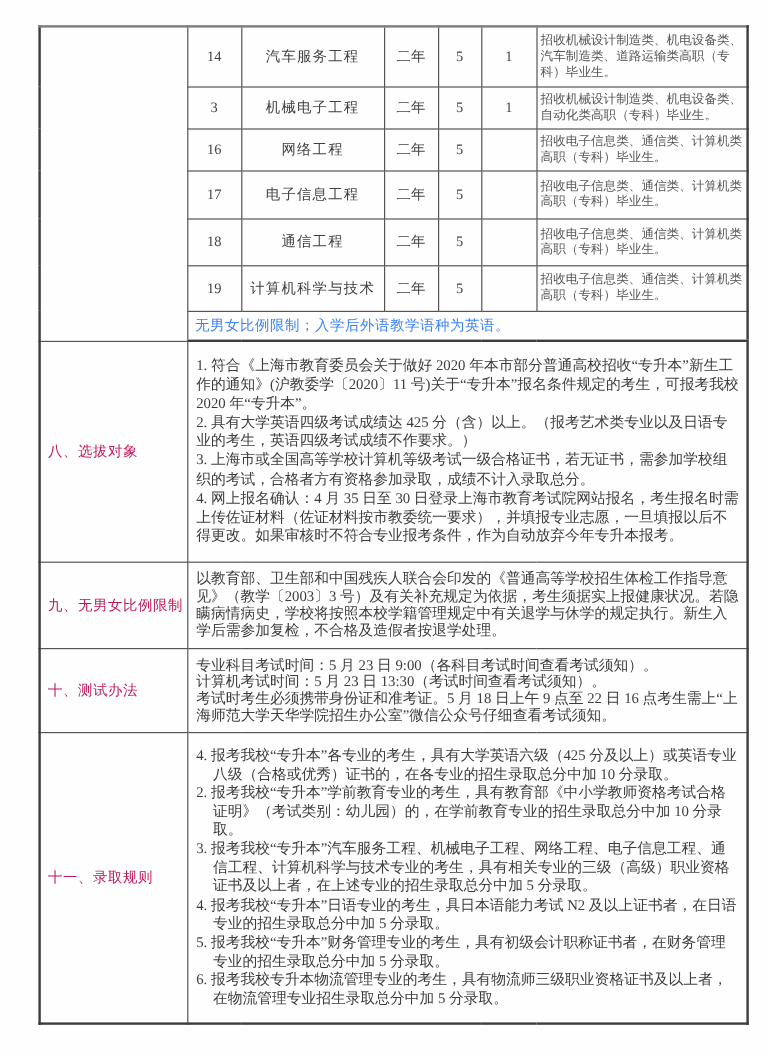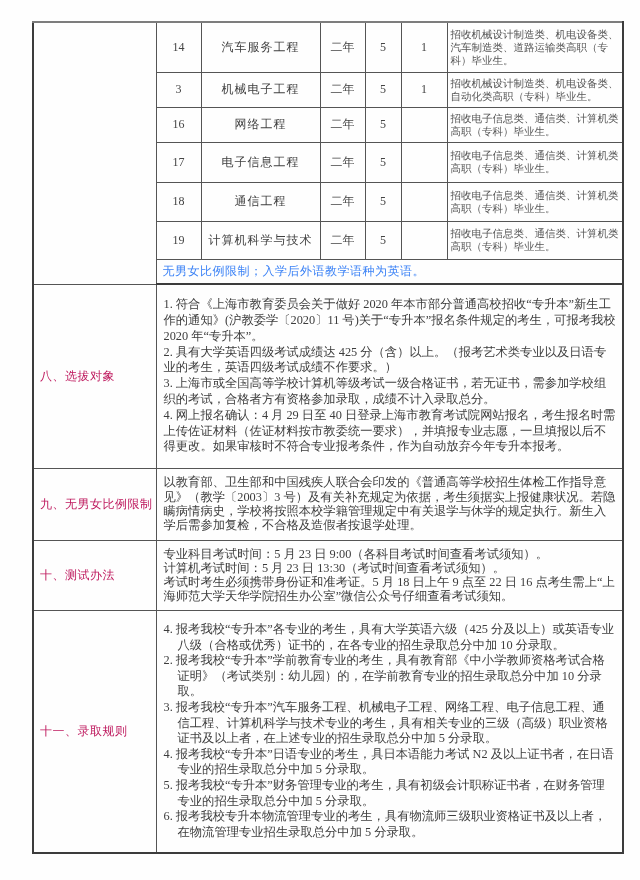--- a/index.html
+++ b/index.html
@@ -104,21 +104,21 @@
     <tr class="note-row" style="height:25px">
       <td colspan="6">无男女比例限制；入学后外语教学语种为英语。</td>
     </tr>
 
     <tr style="height:184px">
       <td class="sec-label">八、选拔对象</td>
       <td class="sec-body s8" colspan="6">
         <p>1. 符合《上海市教育委员会关于做好 2020 年本市部分普通高校招收“专升本”新生工作的通知》(沪教委学〔2020〕11 号)关于“专升本”报名条件规定的考生，可报考我校 2020 年“专升本”。</p>
         <p>2. 具有大学英语四级考试成绩达 425 分（含）以上。（报考艺术类专业以及日语专业的考生，英语四级考试成绩不作要求。）</p>
         <p>3. 上海市或全国高等学校计算机等级考试一级合格证书，若无证书，需参加学校组织的考试，合格者方有资格参加录取，成绩不计入录取总分。</p>
-        <p>4. 网上报名确认：4 月 29 日至 40 日登录上海市教育考试院网站报名，考生报名时需上传佐证材料（佐证材料按市教委统一要求），并填报专业志愿，一旦填报以后不得更改。如果审核时不符合专业报考条件，作为自动放弃今年专升本报考。</p>
+        <p>4. 网上报名确认：4 月 35 日至 30 日登录上海市教育考试院网站报名，考生报名时需上传佐证材料（佐证材料按市教委统一要求），并填报专业志愿，一旦填报以后不得更改。如果审核时不符合专业报考条件，作为自动放弃今年专升本报考。</p>
       </td>
     </tr>
 
     <tr style="height:72px">
       <td class="sec-label">九、无男女比例限制</td>
       <td class="sec-body s9" colspan="6">
         <p>以教育部、卫生部和中国残疾人联合会印发的《普通高等学校招生体检工作指导意见》（教学〔2003〕3 号）及有关补充规定为依据，考生须据实上报健康状况。若隐瞒病情病史，学校将按照本校学籍管理规定中有关退学与休学的规定执行。新生入学后需参加复检，不合格及造假者按退学处理。</p>
       </td>
     </tr>
 

